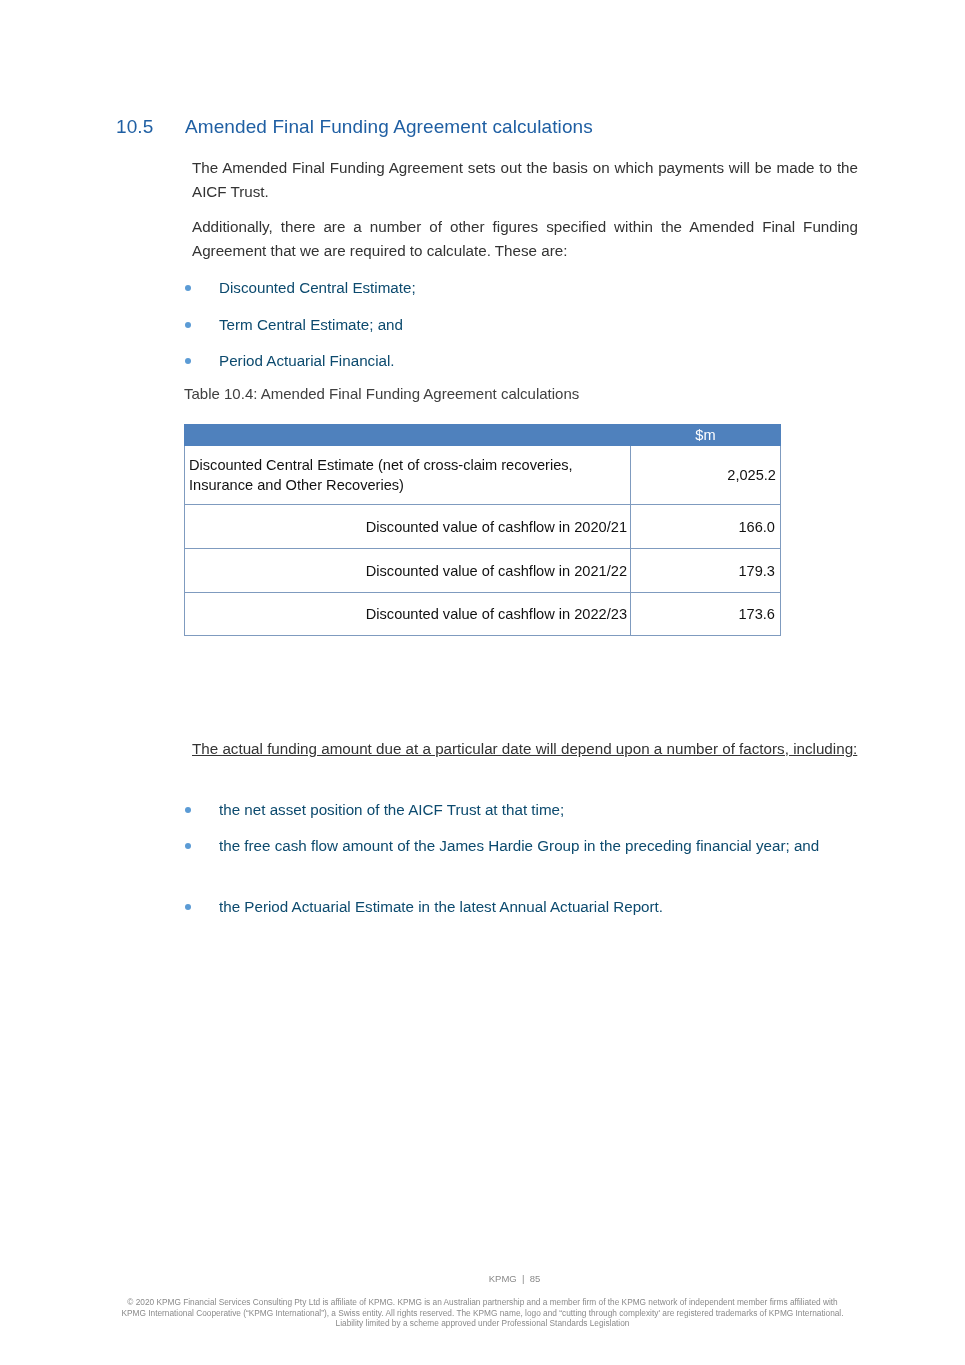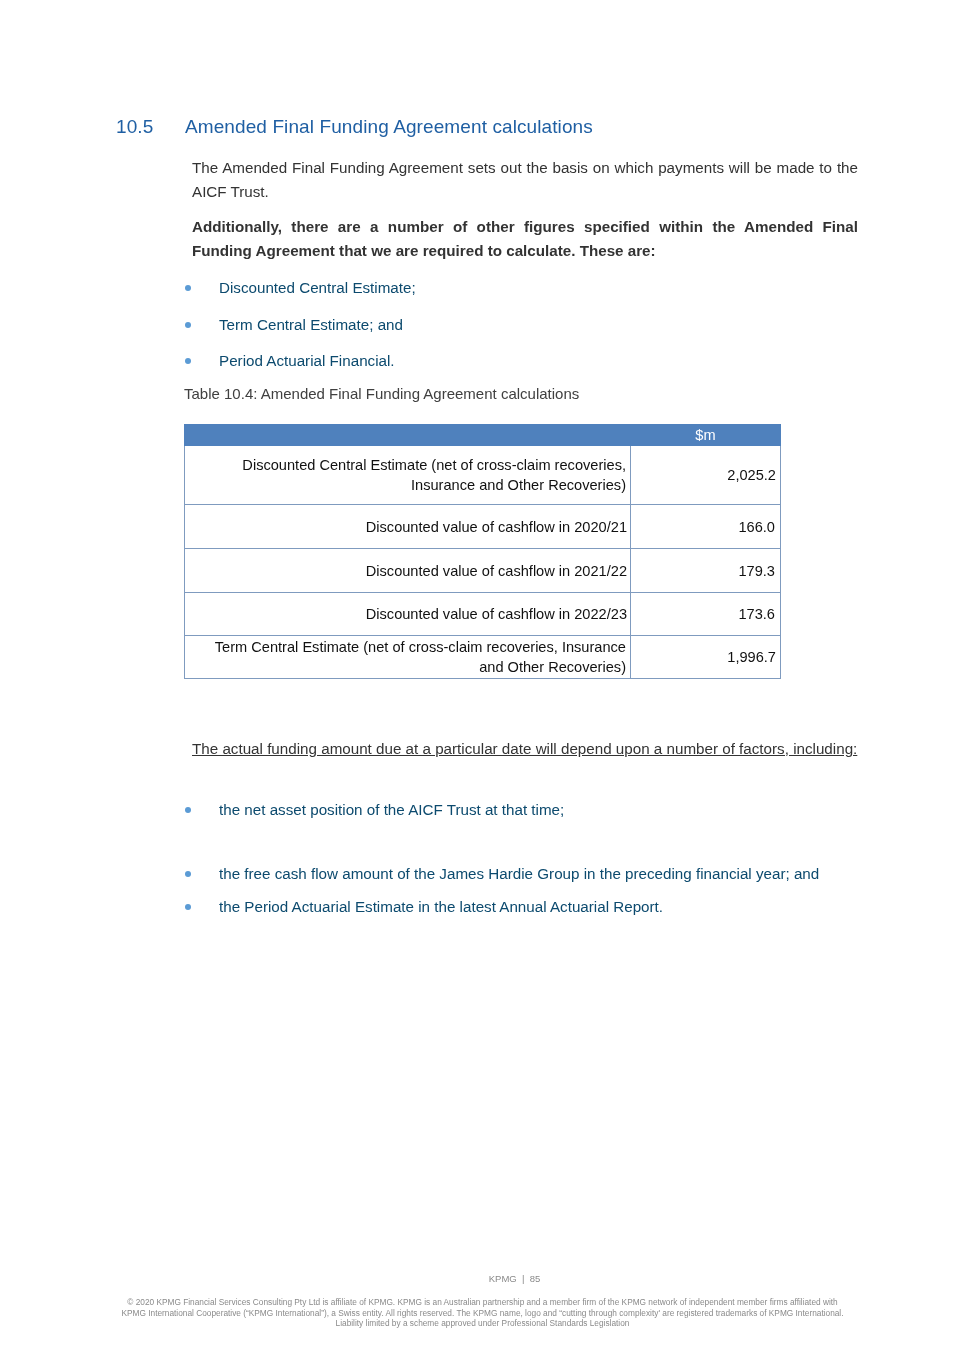--- a/index.html
+++ b/index.html
@@ -28,41 +28,41 @@
     table.calc {
       position: absolute; left: 184px; top: 424px; width: 597px;
       border-collapse: collapse; font-family: "Liberation Sans", sans-serif;
       font-size: 14.6px; color: #111111;
     }
     table.calc td, table.calc th { border: 1px solid #7f9bbf; padding: 0 4px; }
     table.calc th {
       background: #4f81bd; color: #ffffff; font-weight: normal; height: 20px;
       border-color: #4f81bd; font-size: 14.6px;
     }
-    table.calc td.label { width: 437px; line-height: 20px; text-align: right; }
-    table.calc td.label.indent { padding-right: 3px; }
+    table.calc td.label { width: 437px; line-height: 20px; text-align: left; }
+    table.calc td.label.indent { text-align: right; padding-right: 3px; }
     table.calc td.val { text-align: right; }
     table.calc td.val.right { text-align: right; padding-right: 5px; }
 
     .footer-page { left: 0; width: 965px; top: 1273px; text-align: center; font-size: 9.5px; color: #8a8a8a; }
     .footer-legal {
       left: 115px; width: 735px; top: 1297px; text-align: center;
       font-size: 8.3px; line-height: 10.5px; color: #8a8a8a;
     }
   </style>
 </head>
 <body>
 
 <div>
   <div class="abs heading-num">10.5</div>
   <div class="abs heading-title">Amended Final Funding Agreement calculations</div>
 </div>
 
 <div class="abs para" style="top:156px;">The Amended Final Funding Agreement sets out the basis on which payments will be made to the AICF Trust.</div>
-<div class="abs para" style="top:215px;font-weight:bold;">Additionally, there are a number of other figures specified within the Amended Final Funding Agreement that we are required to calculate. These are:</div>
+<div class="abs para" style="top:215px;">Additionally, there are a number of other figures specified within the Amended Final Funding Agreement that we are required to calculate. These are:</div>
 
 <div>
   <div class="abs bullet" style="top:276px; height:24px;">
     <span class="dot"></span>
     <span class="text">Discounted Central Estimate;</span>
   </div>
   <div class="abs bullet" style="top:313px; height:24px;">
     <span class="dot"></span>
     <span class="text">Term Central Estimate; and</span>
   </div>
@@ -91,35 +91,31 @@
       <td class="val right">166.0</td>
     </tr>
     <tr style="height:44px;">
       <td class="label indent">Discounted value of cashflow in 2021/22</td>
       <td class="val right">179.3</td>
     </tr>
     <tr style="height:43px;">
       <td class="label indent">Discounted value of cashflow in 2022/23</td>
       <td class="val right">173.6</td>
     </tr>
-    <tr style="height:43px;">
-      <td class="label">Term Central Estimate (net of cross-claim recoveries, Insurance and Other Recoveries)</td>
-      <td class="val">1,996.7</td>
-    </tr>
   </tbody>
 </table>
 
 <div class="abs para" style="top:737px;text-decoration:underline;">The actual funding amount due at a particular date will depend upon a number of factors, including:</div>
 
 <div>
   <div class="abs bullet" style="top:798px; height:24px;">
     <span class="dot"></span>
     <span class="text">the net asset position of the AICF Trust at that time;</span>
   </div>
-  <div class="abs bullet" style="top:862px; height:48px;">
+  <div class="abs bullet" style="top:834px; height:48px;">
     <span class="dot"></span>
     <span class="text">the free cash flow amount of the James Hardie Group in the preceding financial year; and</span>
   </div>
   <div class="abs bullet" style="top:895px; height:24px;">
     <span class="dot"></span>
     <span class="text">the Period Actuarial Estimate in the latest Annual Actuarial Report.</span>
   </div>
 </div>
 
 <div class="abs footer-page" style="white-space:pre;padding-left:32px;">KPMG  |  85</div>

